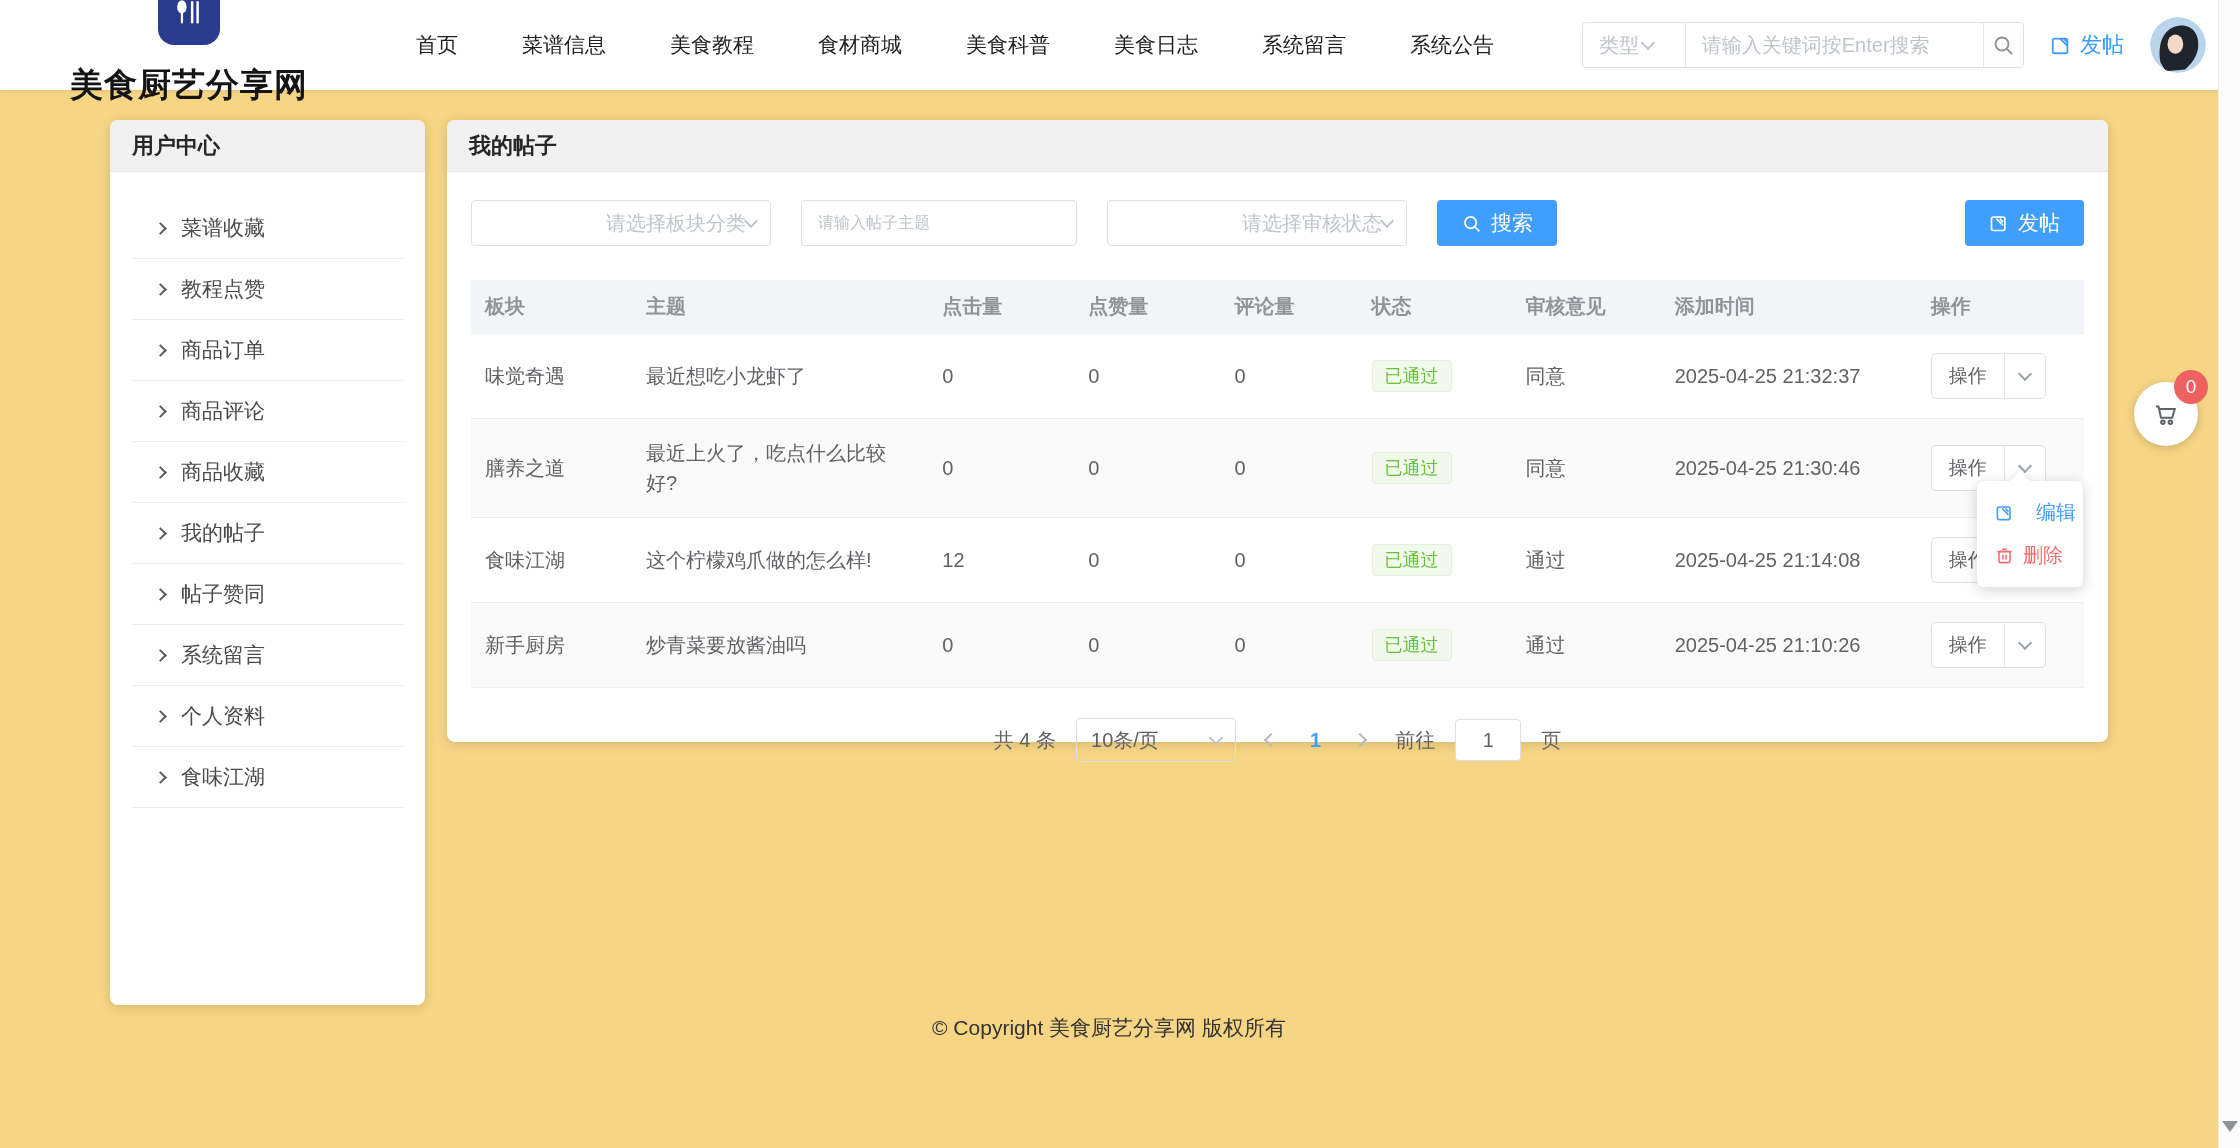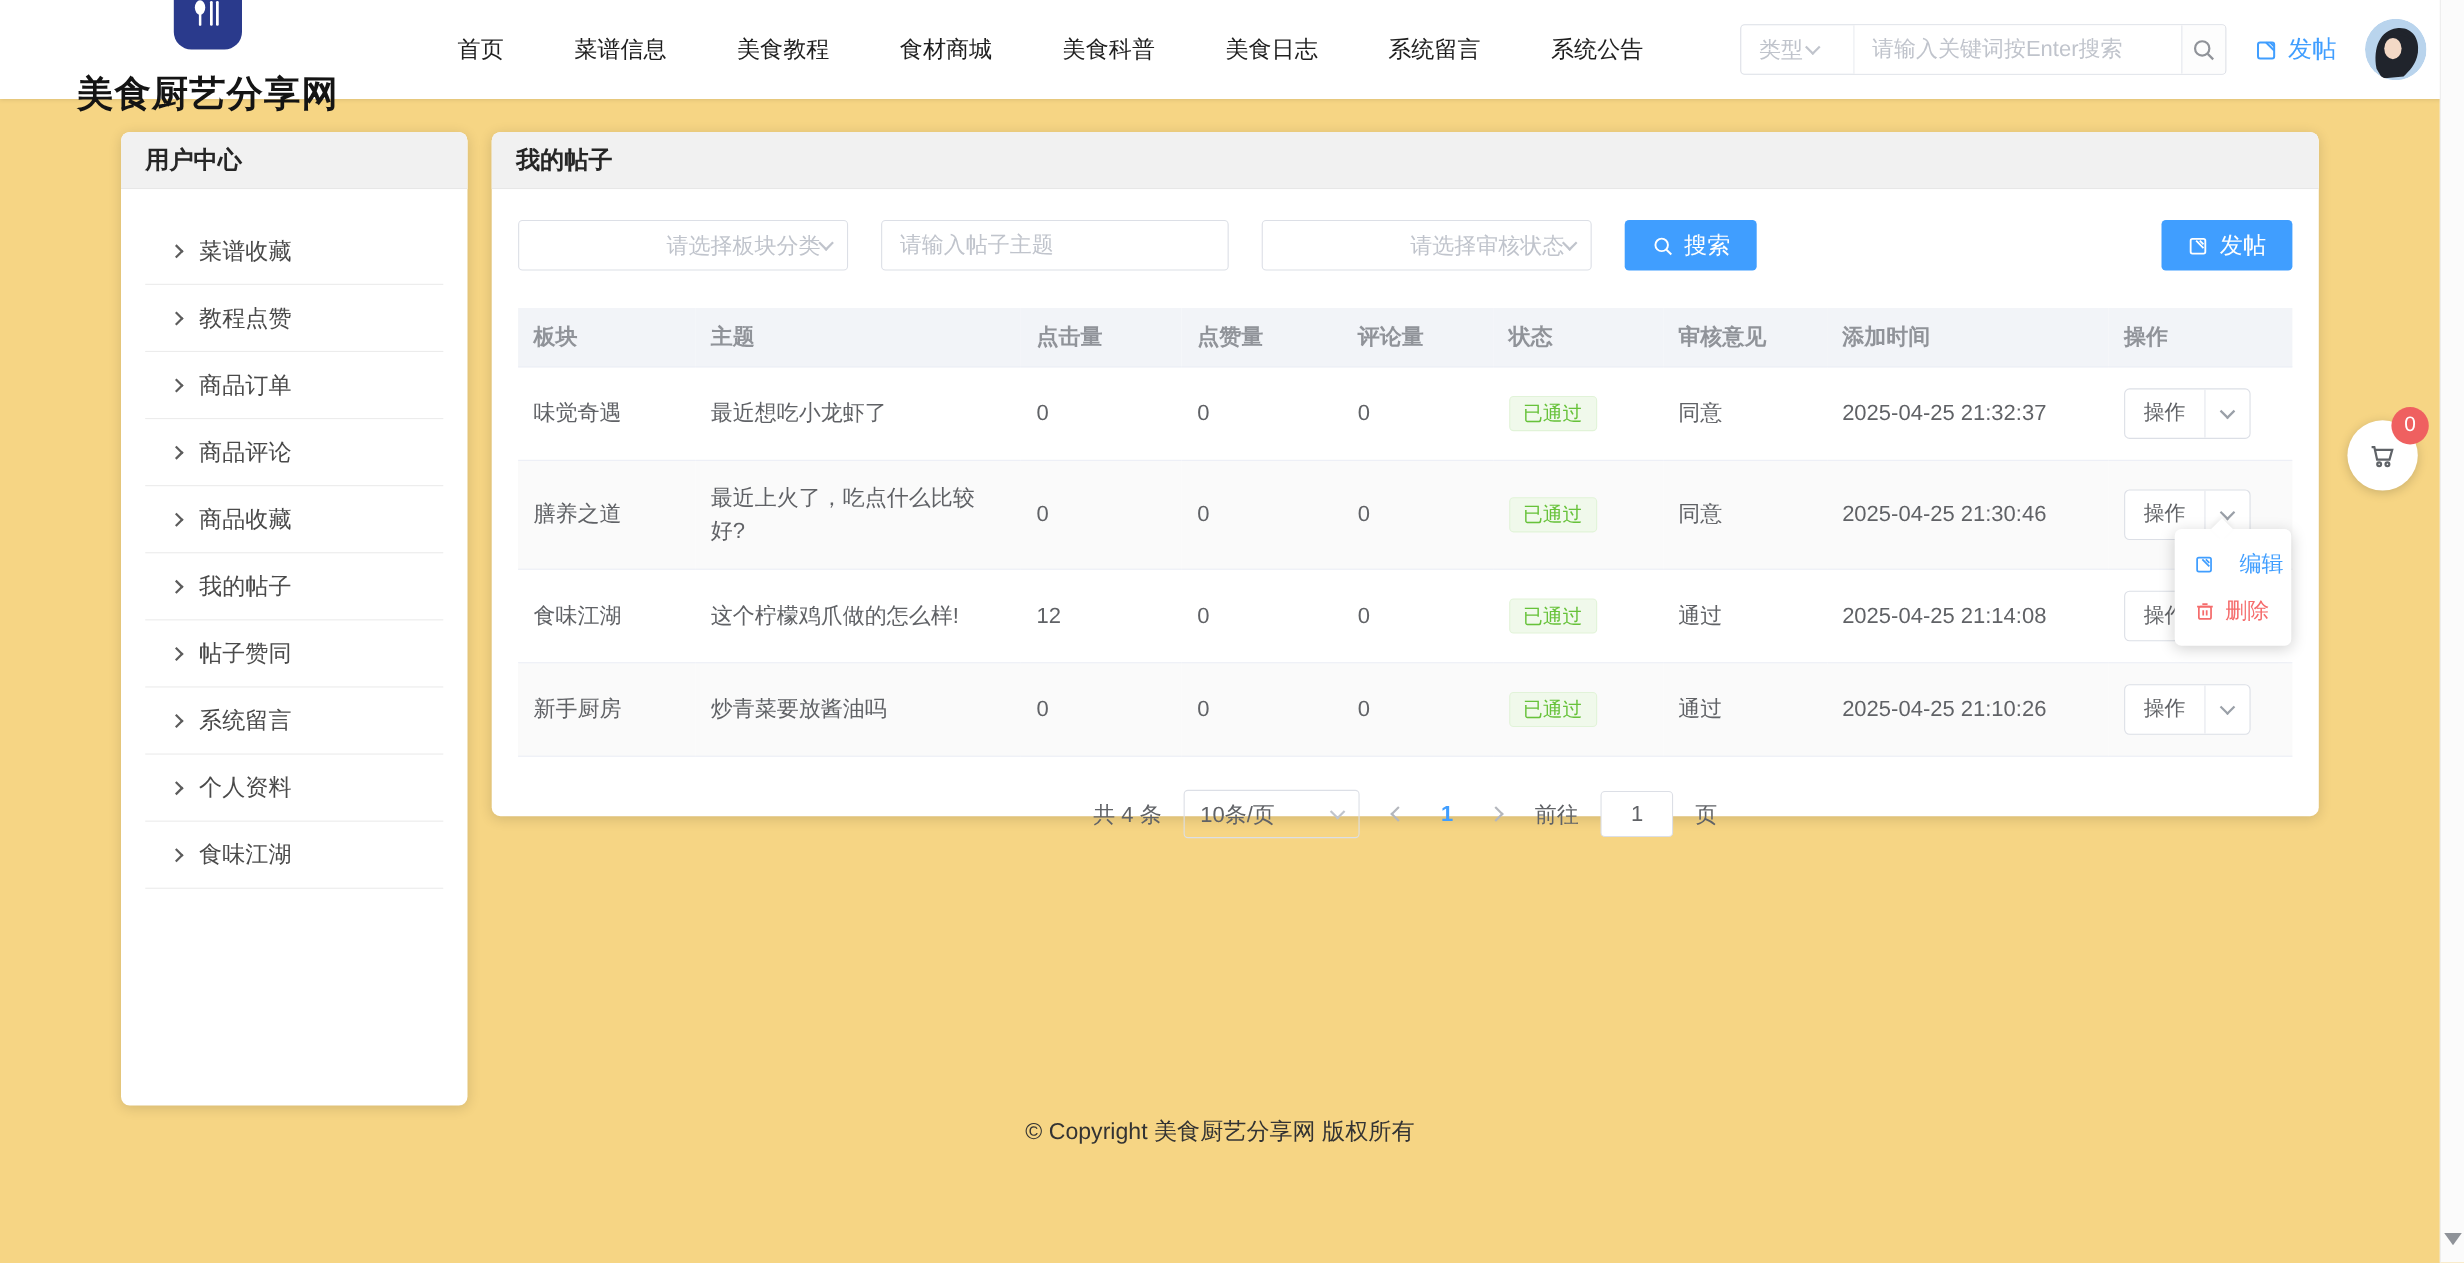--- a/index.html
+++ b/index.html
@@ -61,21 +61,21 @@
     font-size:21px; color:#4a4a4a; cursor:pointer;
   }
   
   .main-card { left:447px; top:120px; width:1661px; height:622px; }
   .filters { display:flex; align-items:center; gap:30px; margin:28px 24px 0; }
   .f-box {
     width:300px; height:46px; border:1px solid #dcdfe6; border-radius:4px;
     display:flex; align-items:center; justify-content:flex-end;
     padding:0 14px 0 16px; font-size:20px; color:#c0c4cc; cursor:pointer; background:#fff;
   }
-  .f-input { width:316px; height:46px; border:1px solid #dcdfe6; border-radius:4px; padding:0 16px; font-size:20px; color:#606266; font-family:inherit; outline:none; }
+  .f-input { width:276px; height:46px; border:1px solid #dcdfe6; border-radius:4px; padding:0 16px; font-size:16px; color:#606266; font-family:inherit; outline:none; }
   .f-input::placeholder { color:#c0c4cc; }
   .btn-blue {
     height:46px; padding:0 24px; background:#409eff; color:#fff; border:none; border-radius:4px;
     font-size:21px; display:flex; align-items:center; gap:9px; cursor:pointer; font-family:inherit;
   }
   .filters .spacer { flex:1; }
   
   .table-wrap { margin:34px 24px 0; }
   table { width:100%; border-collapse:collapse; table-layout:fixed; }
   th {

